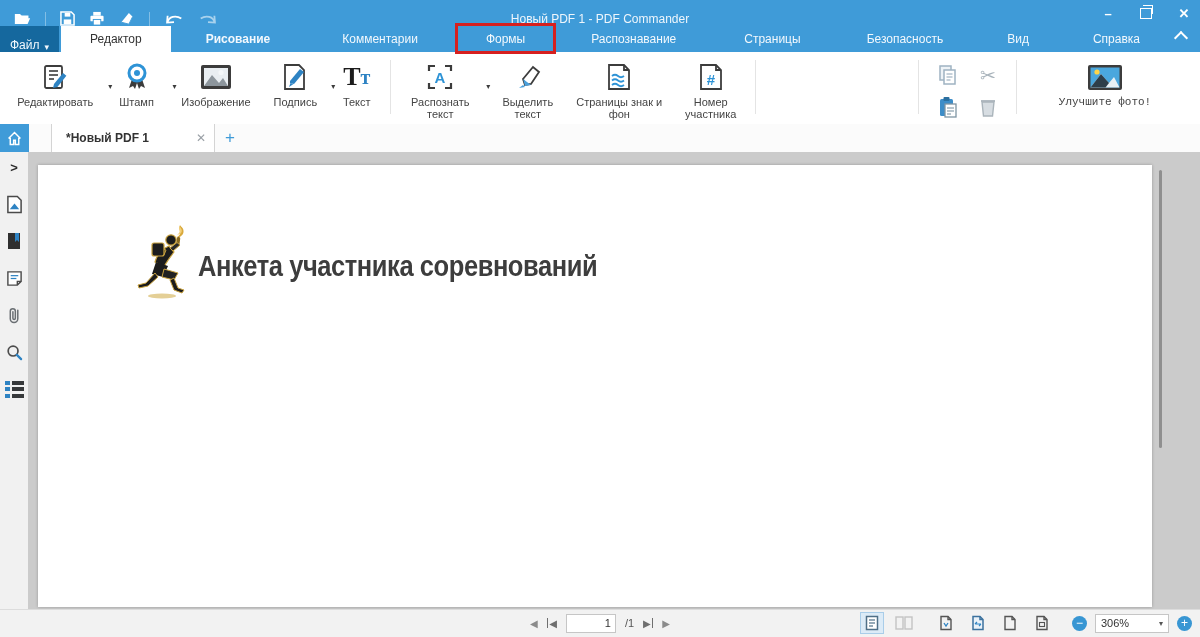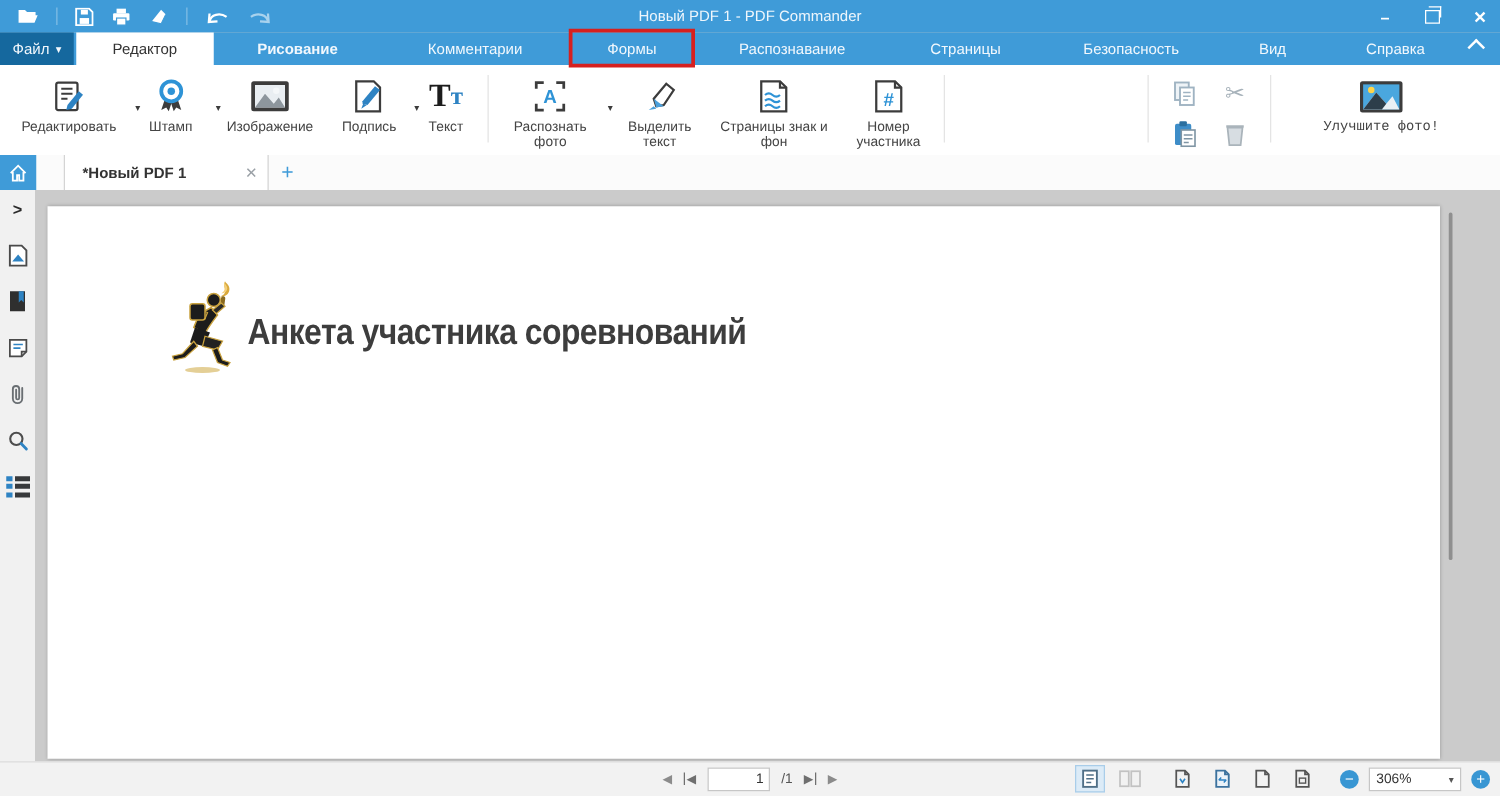--- a/index.html
+++ b/index.html
@@ -1,32 +1,32 @@
 <!DOCTYPE html>
 <html><head>
 <meta charset="utf-8">
 <style>
   html,body{margin:0;padding:0;}
   body{font-family:"Liberation Sans", sans-serif; -webkit-font-smoothing:antialiased;}
   .app{position:relative;width:1200px;height:637px;overflow:hidden;background:#cbcbcb;}
 
   
-  .titlebar{position:absolute;left:0;top:0;width:1200px;height:26px;background:#3f9bd8;display:flex;align-items:center;}
+  .titlebar{position:absolute;left:0;top:0;width:1200px;height:26px;background:#3f9bd8;display:flex;align-items:flex-end;}
   .qa{display:flex;align-items:center;gap:14px;padding-left:14px;}
   .qa .sep{width:1px;height:14px;background:rgba(255,255,255,.35);}
   .qa svg{display:block;}
   .win-title{position:absolute;left:0;right:0;text-align:center;color:#eef6fc;font-size:12px;pointer-events:none;}
   .win-ctrls{position:absolute;right:8px;top:0;height:26px;display:flex;align-items:center;gap:22px;color:#fff;}
   .wc{width:16px;height:16px;display:flex;align-items:center;justify-content:center;font-size:13px;font-weight:bold;cursor:pointer;}
   .restore-box{position:relative;width:10px;height:9px;border:1.5px solid #fff;background:transparent;}
   .restore-box:before{content:"";position:absolute;left:2px;top:-4px;width:9px;height:8px;border:1.5px solid #fff;border-bottom:none;border-left:none;}
 
   
   .menubar{position:absolute;left:0;top:26px;width:1200px;height:26px;background:#3f9bd8;display:flex;align-items:stretch;font-size:12px;color:#f2f8fd;}
-  .menu-file{background:#15689e;display:flex;align-items:center;gap:5px;padding:0 10px;cursor:pointer;}
+  .menu-file{background:#15689e;display:flex;align-items:flex-end;gap:5px;padding:0 10px;cursor:pointer;}
   .menu-file .caret{font-size:9px;line-height:1;}
   .menu-item{display:flex;align-items:center;padding:0 29px;cursor:pointer;position:relative;}
   .menu-item.active{background:#ffffff;color:#333;}
   .menu-item .red-box{position:absolute;left:-2px;right:-2px;top:-3px;bottom:-2px;border:3px solid #d6201f;pointer-events:none;z-index:6;}
   .ribbon-collapse{position:absolute;right:12px;top:30px;width:14px;height:10px;cursor:pointer;}
   .ribbon-collapse:before{content:"";position:absolute;left:2px;top:3px;width:8px;height:8px;border-left:2px solid #fff;border-top:2px solid #fff;transform:rotate(45deg);}
 
   
   .ribbon{position:absolute;left:0;top:52px;width:1200px;height:72px;background:#fff;border-bottom:1px solid #e2e2e2;}
   .rsep{position:absolute;top:8px;bottom:10px;width:1px;background:#e4e4e4;}
@@ -239,21 +239,21 @@
 
     <div class="rgroup" style="left:394px;width:358px;">
       <div class="rb" style="width:82px;">
         <span class="ico">
           <svg width="30" height="30" viewBox="0 0 30 30">
               <path d="M4 9 V4 h6 M20 4 h6 v5 M26 21 v5 h-6 M10 26 H4 v-5" fill="none" stroke="#3c3c3c" stroke-width="2.2"></path>
               <text x="15" y="20.5" font-size="15" font-weight="bold" fill="#2e93d6" text-anchor="middle" font-family="Liberation Sans,sans-serif">A</text>
             </svg>
         </span>
         <span class="dd">▾</span>
-        <span class="lbl">Распознать фото</span>
+        <span class="lbl">Распознать текст</span>
       </div>
       <div class="rb" style="width:72px;">
         <span class="ico">
           <svg width="30" height="28" viewBox="0 0 30 28">
               <path d="M10 16 L20 4 l6 5 -8 12 -6 1z" fill="#fff" stroke="#3c3c3c" stroke-width="1.8"></path>
               <path d="M10 16 l8 6 -6 1z" fill="#4aa0dc"></path>
               <path d="M6 25 l4-3 2 2z" fill="#4aa0dc"></path>
             </svg>
         </span>
         <span class="lbl">Выделить текст</span>

